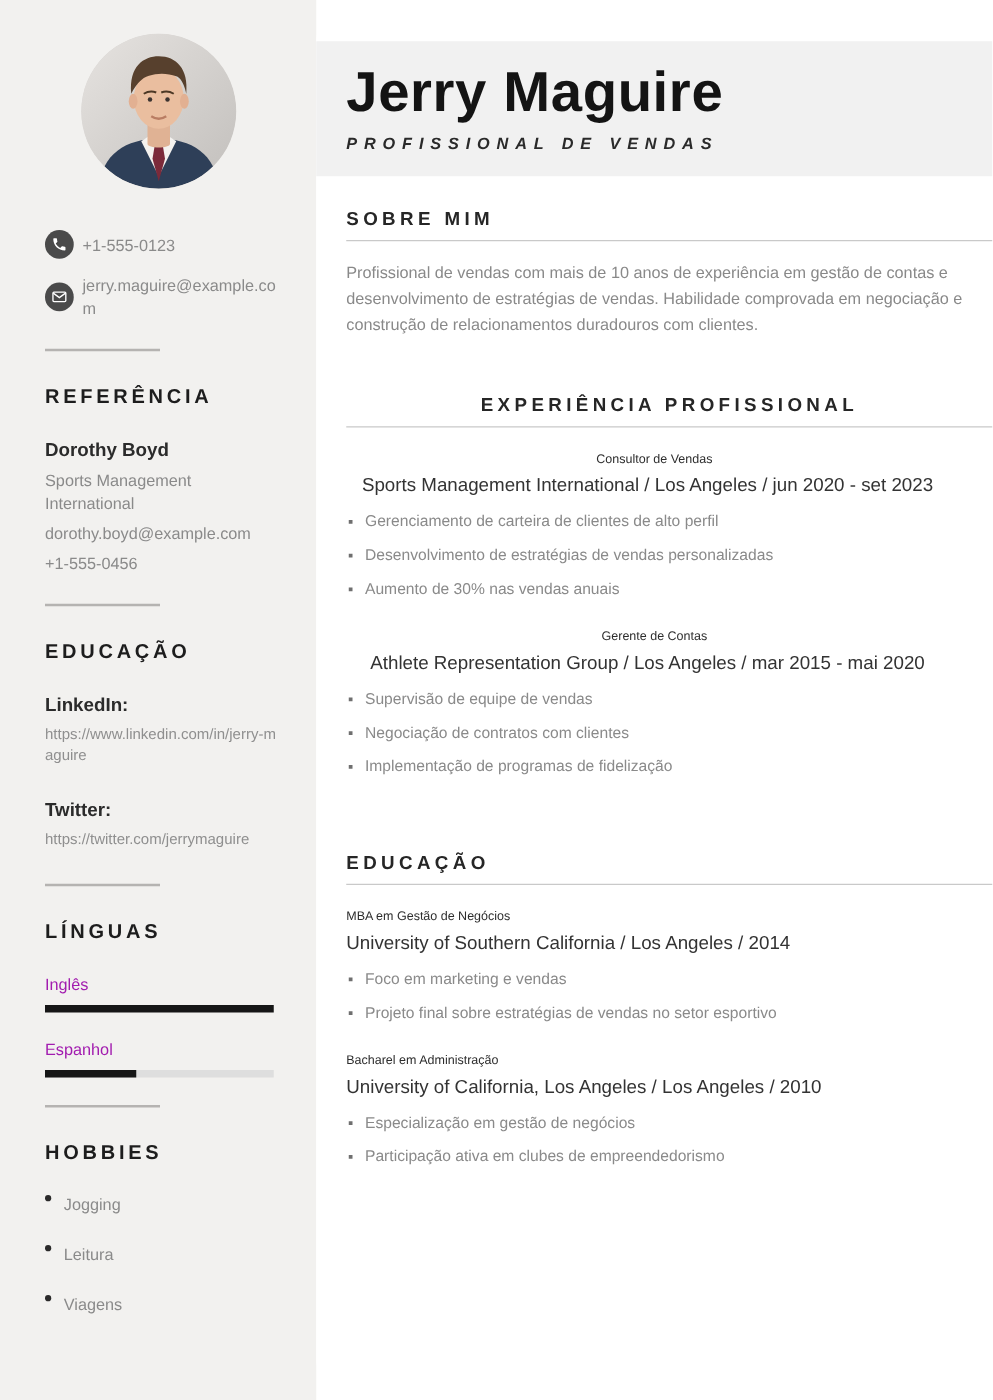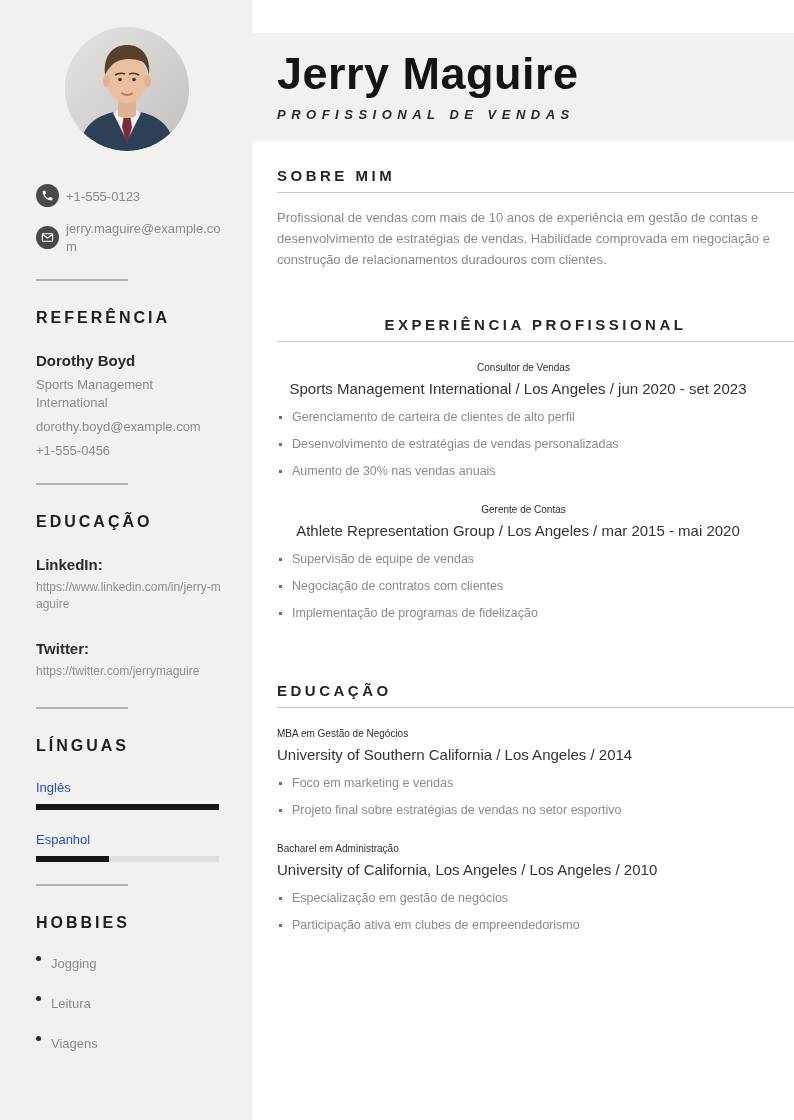--- a/index.html
+++ b/index.html
@@ -56,21 +56,21 @@
 
   .side-block { margin:25px 26px 0 36px; }
   .side-name { font-size:15px; font-weight:600; color:#2b2b2b; margin-bottom:7px; }
   .side-gray { font-size:13px; line-height:18px; color:#8a8a8a; margin-bottom:6px; }
 
   .link-label { font-size:15px; font-weight:600; color:#2b2b2b; margin-bottom:6px; }
   .link-url { font-size:12px; line-height:17px; color:#8f8f8f; width:190px; word-break:break-all; }
   .link-item { margin-bottom:27px; }
 
   .lang-item { margin-bottom:22px; }
-  .lang-name { font-size:13px; color:#1d4ed8; margin-bottom:9px; }
+  .lang-name { font-size:13px; color:#a21caf; margin-bottom:9px; }
   .lang-bar { width:183px; height:6px; background:#dedede; position:relative; }
   .lang-fill { height:6px; background:#161616; }
 
   .hobby-row { display:flex; align-items:flex-start; margin-bottom:25px; }
   .hobby-dot { width:5px; height:5px; border-radius:50%; background:#2a2a2a; margin-right:10px; flex:0 0 5px; }
   .hobby-text { font-size:13px; color:#8a8a8a; }
 
   
   .main { flex:1 1 auto; background:#ffffff;border-radius:32px; }
   .band {

